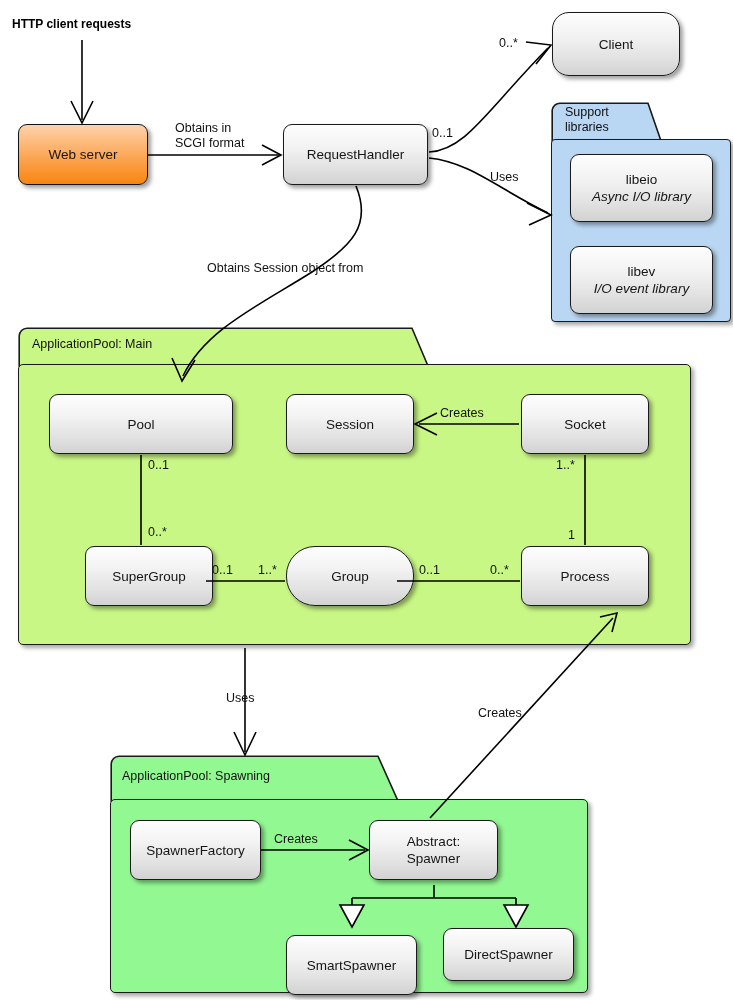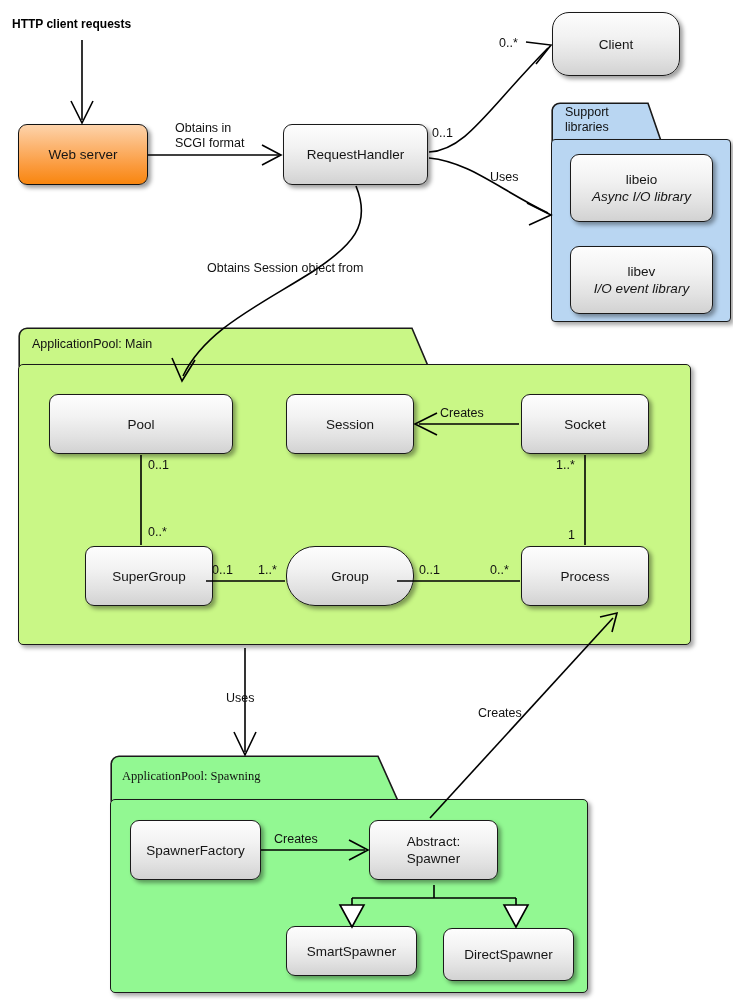--- a/index.html
+++ b/index.html
@@ -101,33 +101,33 @@
     </div>
     <div class="node" style="left:503px;top:219px;width:128px;height:60px;">
       <span>Process</span>
     </div>
   </div>
 
   <div class="pkg" style="left:110px;top:755px;width:480px;height:240px;">
     <svg class="tab" width="300" height="48">
       <path d="M1.2,9 L1.2,46 L288,46 L268,1.2 L9,1.2 A8,8 0 0 0 1.2,9 Z" fill="#92f892" stroke="#1a1a1a" stroke-width="1.6"></path>
     </svg>
-    <div class="tablabel" style="top:14px;left:12px;font-family:Liberation Serif, serif;">ApplicationPool: Spawning</div>
+    <div class="tablabel" style="top:14px;left:12px;">ApplicationPool: Spawning</div>
     <div class="bodybox" style="left:0;top:44px;width:478px;height:194px;background:#92f892;
                 border:1.6px solid #1a1a1a;border-radius:5px;box-sizing:border-box;
                 box-shadow:3px 3px 4px rgba(0,0,0,.35);"></div>
 
     <div class="node" style="left:20px;top:65px;width:131px;height:60px;">
       <span>SpawnerFactory</span>
     </div>
     <div class="node" style="left:259px;top:65px;width:129px;height:60px;flex-direction:column;">
       <span class="ln2">Abstract:</span>
       <span class="ln2">Spawner</span>
     </div>
-    <div class="node" style="left:176px;top:171px;width:131px;height:50px;">
+    <div class="node" style="left:176px;top:180px;width:131px;height:60px;">
       <span>SmartSpawner</span>
     </div>
     <div class="node" style="left:333px;top:173px;width:131px;height:53px;">
       <span>DirectSpawner</span>
     </div>
   </div>
 
   <div class="node orange" style="left:18px;top:124px;width:130px;height:61px;">
     <span>Web server</span>
   </div>

